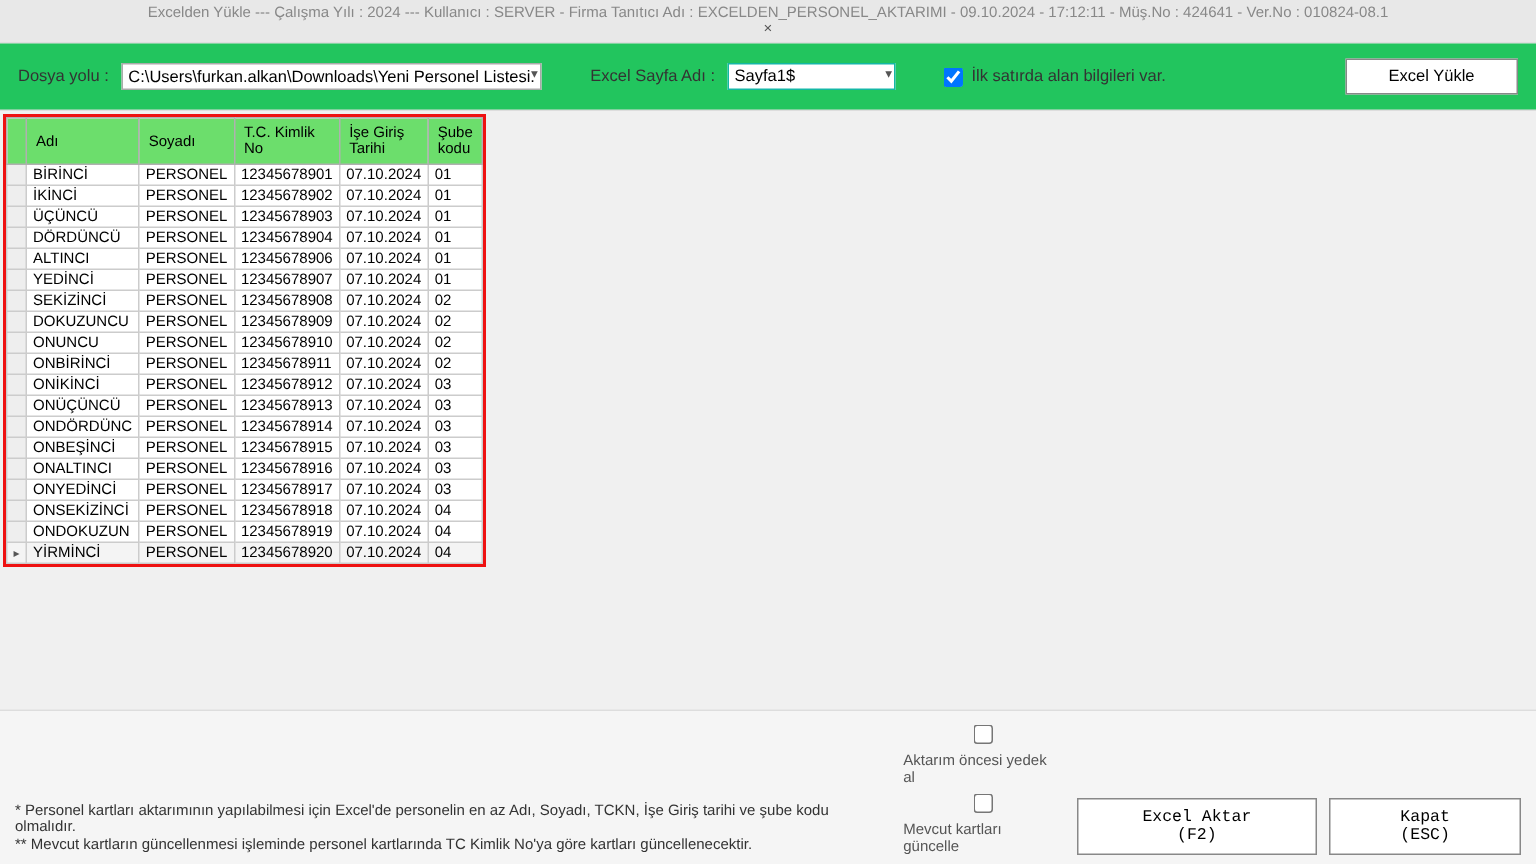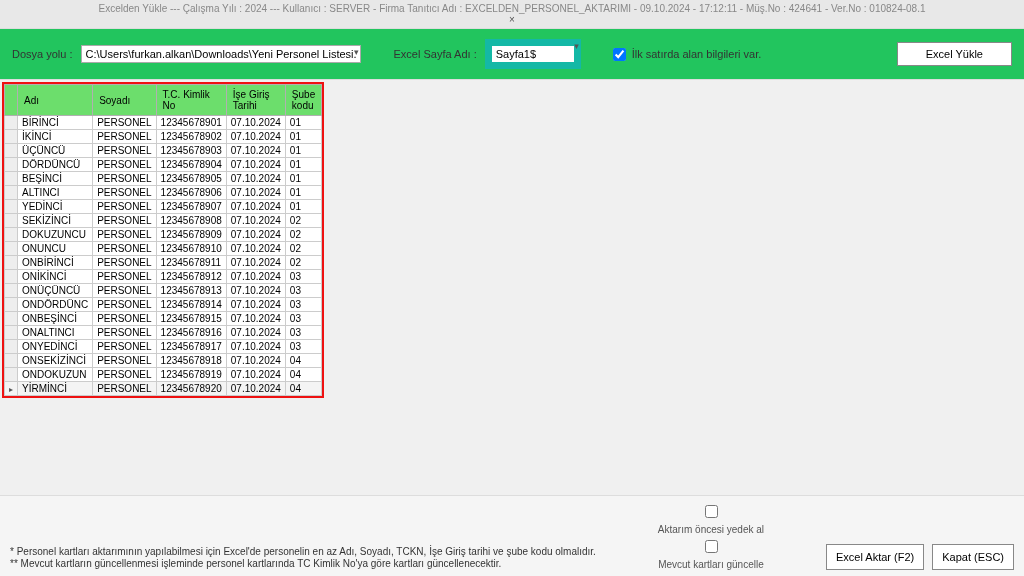--- a/index.html
+++ b/index.html
@@ -48,23 +48,23 @@
     font-family: inherit;
     font-size: 11px;
   }
   .path-wrapper { position: relative; display: inline-block; }
   .path-arrow {
     position: absolute;
     right: 2px; top: 2px;
     font-size: 9px; color: #555;
   }
   .sheet-input {
-    width: 96px;
+    width: 112px;
     padding: 2px 4px;
-    border: 7px solid #14b8a6;
+    border: 1px solid #14b8a6;
     background: #fff;
     font-family: inherit;
     font-size: 11px;
   }
   .sheet-wrapper { position: relative; display: inline-block; }
   .sheet-arrow {
     position: absolute;
     right: 2px; top: 2px;
     font-size: 9px; color: #555;
   }
@@ -128,25 +128,25 @@
     justify-content: space-between;
     gap: 10px;
     font-size: 10px;
     color: #333;
   }
   .notes div { margin: 1px 0; }
   .footer-opts { display: flex; flex-direction: column; gap: 2px; }
   .footer-opts label { display: flex; align-items: center; gap: 3px; color: #555; flex-direction: column; }
   .footer-btns { display: flex; gap: 8px; }
   .footer-btns button {
-    padding: 6px 9px;
+    padding: 6px 27px;
     background: #fff;
     border: 1px solid #888;
     cursor: pointer;
-    font-family: Liberation Sans, sans-serif;
+    font-family: Liberation Mono, monospace;
     font-size: 11px;
   }
 </style>
 </head>
 <body>
 
 <div class="title-bar">
   <span>Excelden Yükle  ---  Çalışma Yılı : 2024  ---  Kullanıcı : SERVER - Firma Tanıtıcı Adı : EXCELDEN_PERSONEL_AKTARIMI - 09.10.2024 - 17:12:11 - Müş.No : 424641 - Ver.No : 010824-08.1</span>
   <span class="close-btn">×</span>
 </div>
@@ -205,28 +205,20 @@
             <td>PERSONEL</td>
             <td>12345678903</td>
             <td>07.10.2024</td>
             <td>01</td>
           </tr>
           <tr>
             <td class="row-sel"></td>
             <td>DÖRDÜNCÜ</td>
             <td>PERSONEL</td>
             <td>12345678904</td>
-            <td>07.10.2024</td>
-            <td>01</td>
-          </tr>
-          <tr>
-            <td class="row-sel"></td>
-            <td>BEŞİNCİ</td>
-            <td>PERSONEL</td>
-            <td>12345678905</td>
             <td>07.10.2024</td>
             <td>01</td>
           </tr>
           <tr>
             <td class="row-sel"></td>
             <td>ALTINCI</td>
             <td>PERSONEL</td>
             <td>12345678906</td>
             <td>07.10.2024</td>
             <td>01</td>

